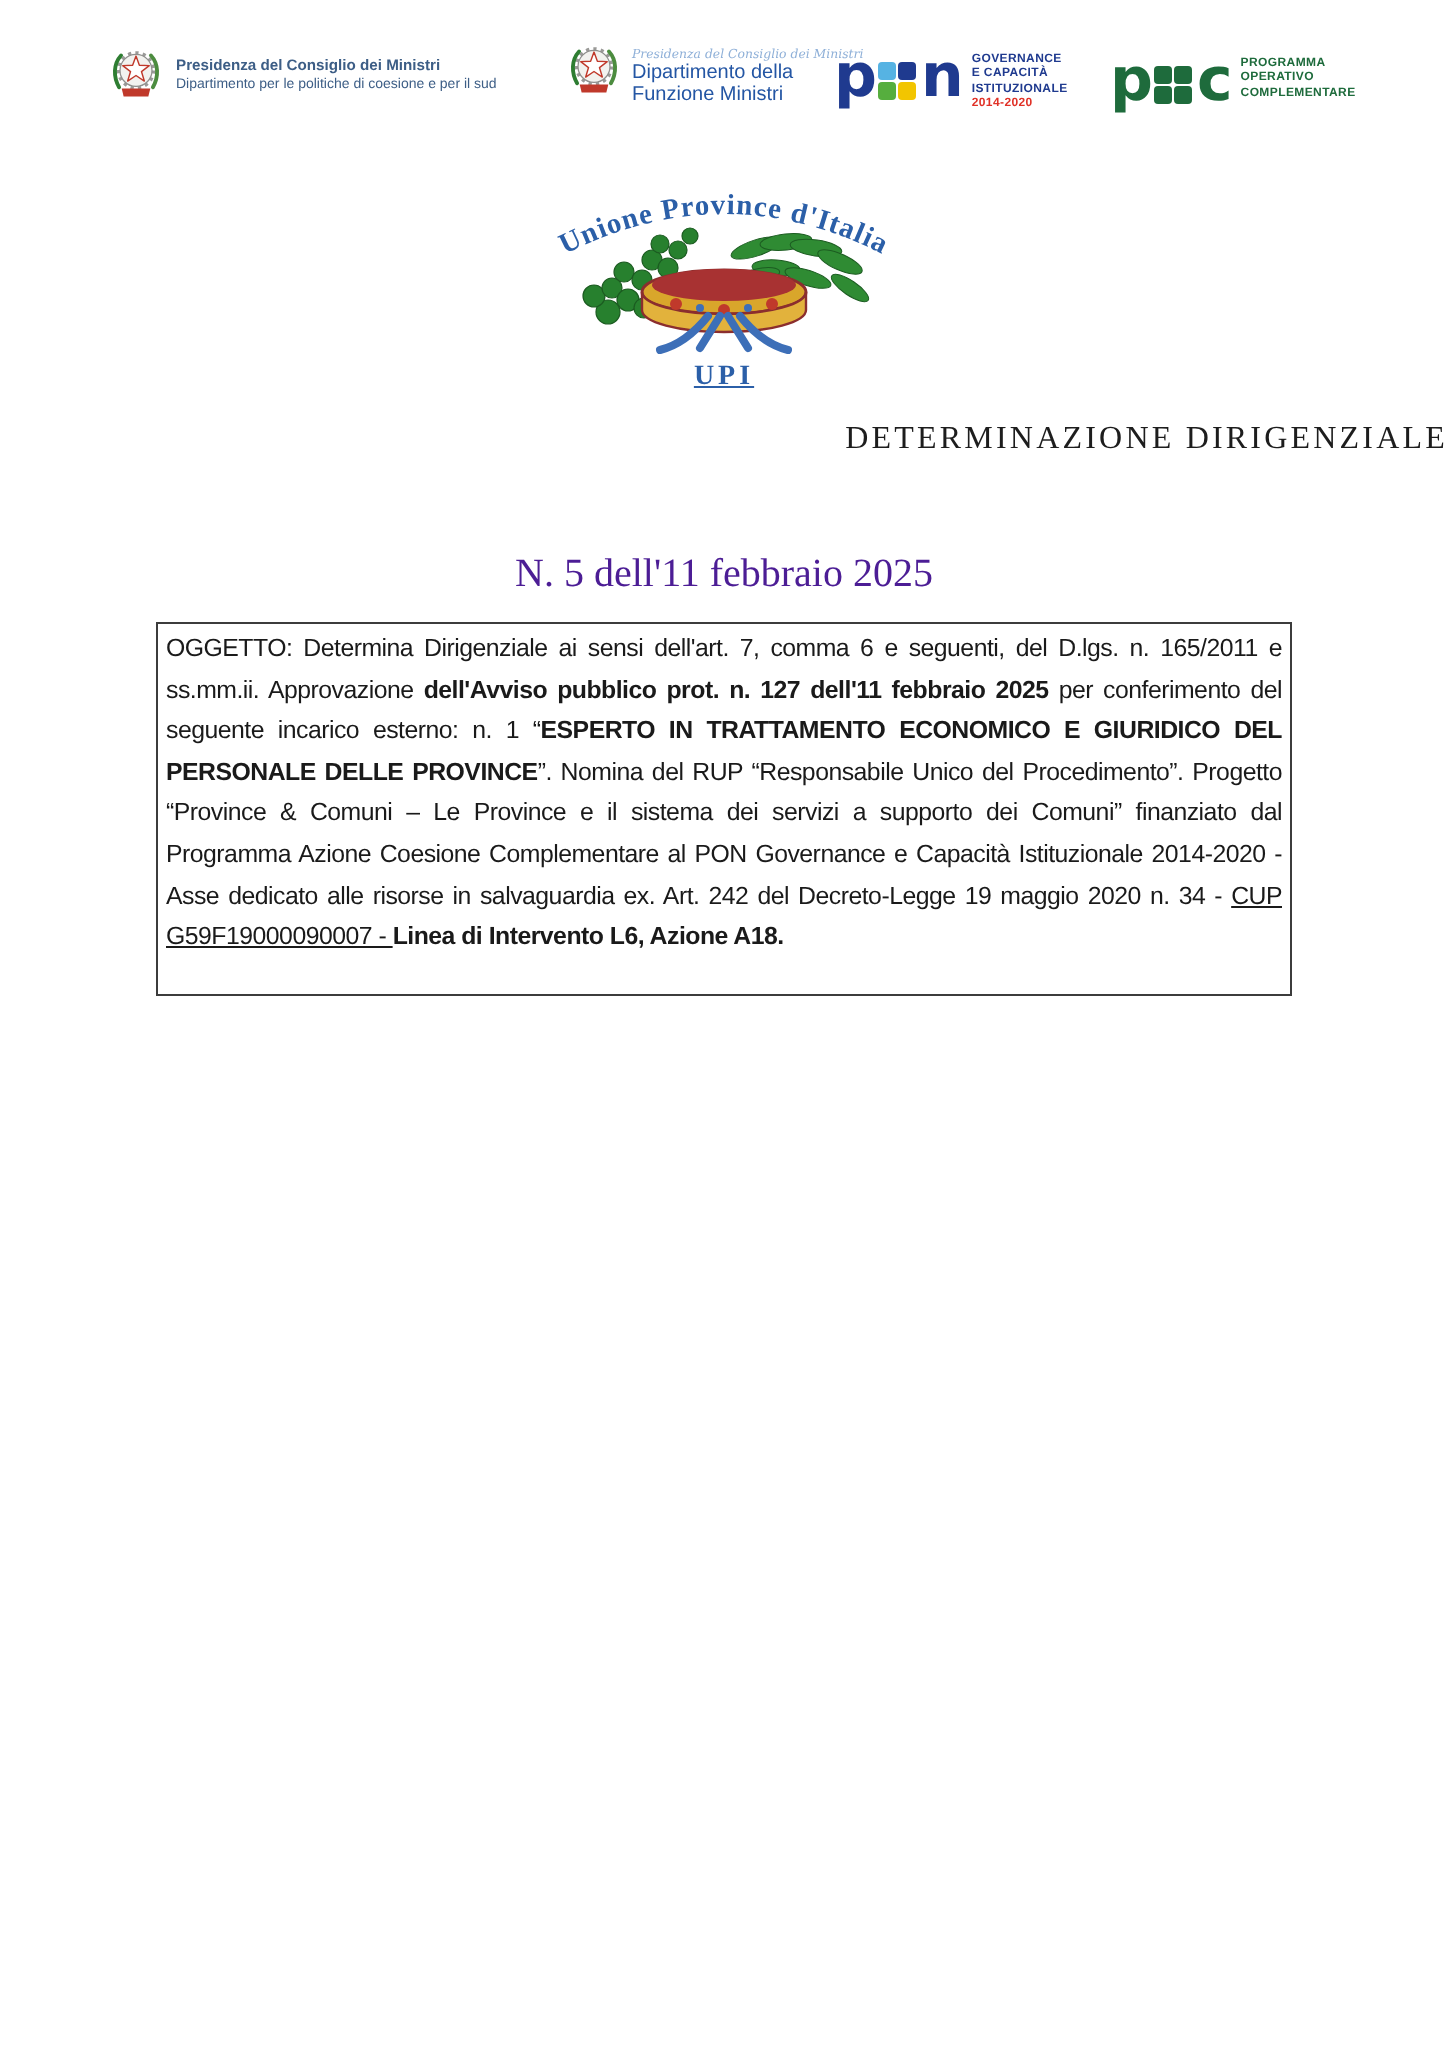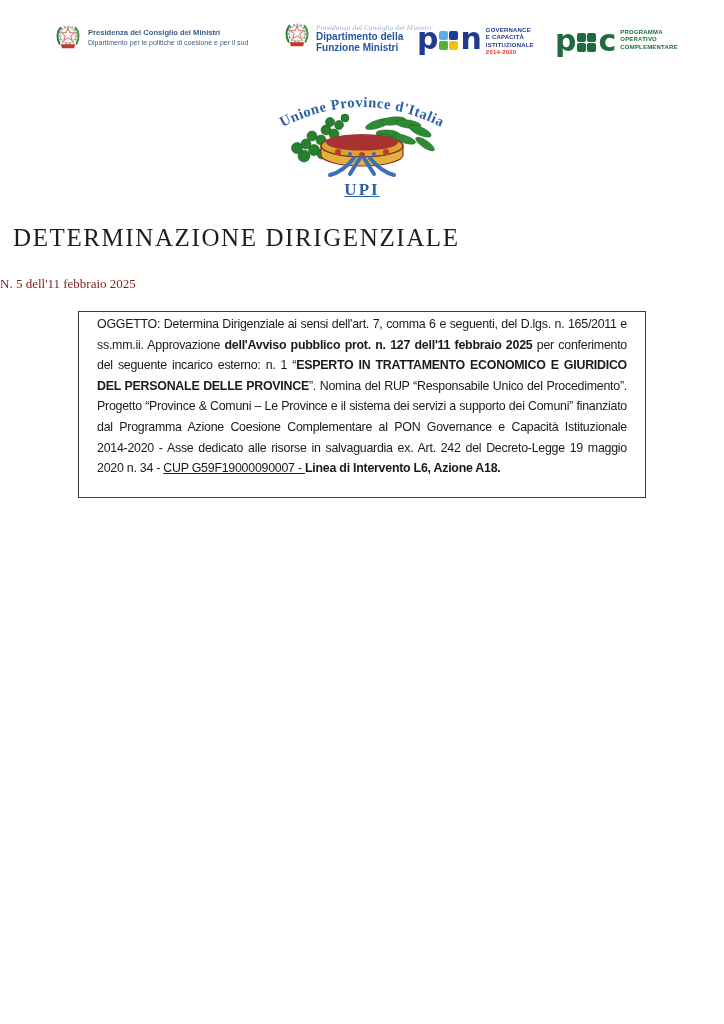--- a/index.html
+++ b/index.html
@@ -14,49 +14,49 @@
   .logo-poc{left:555px;top:26px;gap:5px;}
 
   .emblem{flex:0 0 auto;}
 
   .coes-text{padding-top:6px;}
   .coes-line1{font-size:7.6px;font-weight:600;color:#3d5e86;line-height:10px;}
   .coes-line2{font-size:7px;font-weight:500;color:#3d5e86;line-height:9px;}
 
   .fp-text{padding-top:4px;}
   .fp-script{font-family:"DejaVu Serif",serif;font-style:italic;font-size:6.2px;color:#8fb0d8;line-height:8px;}
-  .fp-line{font-size:10px;font-weight:700;color:#2456a4;line-height:10.5px;}
+  .fp-line{font-size:10px;font-weight:400;color:#2456a4;line-height:10.5px;}
 
   .word-logo{display:flex;align-items:flex-start;}
   .word-letter{font-family:"DejaVu Sans",sans-serif;font-weight:700;font-size:30px;line-height:30px;letter-spacing:-1px;}
   .pon-letter{color:#1f3a8f;}
   .poc-letter{color:#1e6b3c;}
   .sq-grid{display:grid;grid-template-columns:9px 9px;grid-template-rows:9px 9px;gap:1px;margin:7px 2px 0 2px;}
   .sq{border-radius:2px;}
   .logo-caption{padding-top:3px;}
   .cap-line{font-size:6px;font-weight:700;line-height:7.3px;letter-spacing:0.2px;}
   .pon-cap{color:#1f3a8f;}
   .pon-cap-years{color:#e03127;}
   .poc-cap{color:#1e6b3c;}
 
   
   .upi-block{position:absolute;top:76px;left:0;right:0;text-align:center;}
-  .upi-label{font-family:"Liberation Serif",serif;font-weight:700;font-size:17px;color:#2b5fa8;
+  .upi-label{font-family:"Liberation Serif",serif;font-weight:700;font-size:14px;color:#2b5fa8;
              letter-spacing:2px;margin-top:-4px;text-decoration:underline;}
 
   
-  .doc-title{position:absolute;top:211px;left:0;right:0;margin:13px;text-align:left;
-             font-family:"Liberation Serif",serif;font-weight:400;font-size:25px;
+  .doc-title{position:absolute;top:211px;left:0;right:0;margin:0;text-align:right;
+             font-family:"Liberation Serif",serif;font-weight:400;font-size:16px;
              letter-spacing:1.6px;color:#1d1d1d;}
-  .doc-subtitle{position:absolute;top:276px;left:0;right:0;text-align:left;
-                font-family:"Liberation Serif",serif;font-size:13px;color:#7f1d1d;}
+  .doc-subtitle{position:absolute;top:276px;left:0;right:0;text-align:center;
+                font-family:"Liberation Serif",serif;font-size:20px;color:#4c1d95;}
 
   
   .oggetto-box{position:absolute;left:78px;top:311px;width:568px;height:187px;box-sizing:border-box;
-               border:1px solid #3c3c3c;padding:2px 18px;overflow:hidden;}
+               border:1px solid #3c3c3c;padding:2px 4px;overflow:hidden;}
   .oggetto-box p{margin:0;text-align:justify;font-size:12.4px;line-height:20.6px;
                  letter-spacing:-0.25px;color:#1a1a1a;}
   .b{font-weight:700;}
   .u{text-decoration:underline;}
 
   
   .page-number{position:absolute;top:962px;left:0;right:0;text-align:center;
                font-family:Liberation Sans, sans-serif;font-size:11.5px;color:#4a4a4a;}
 </style>
 </head>

